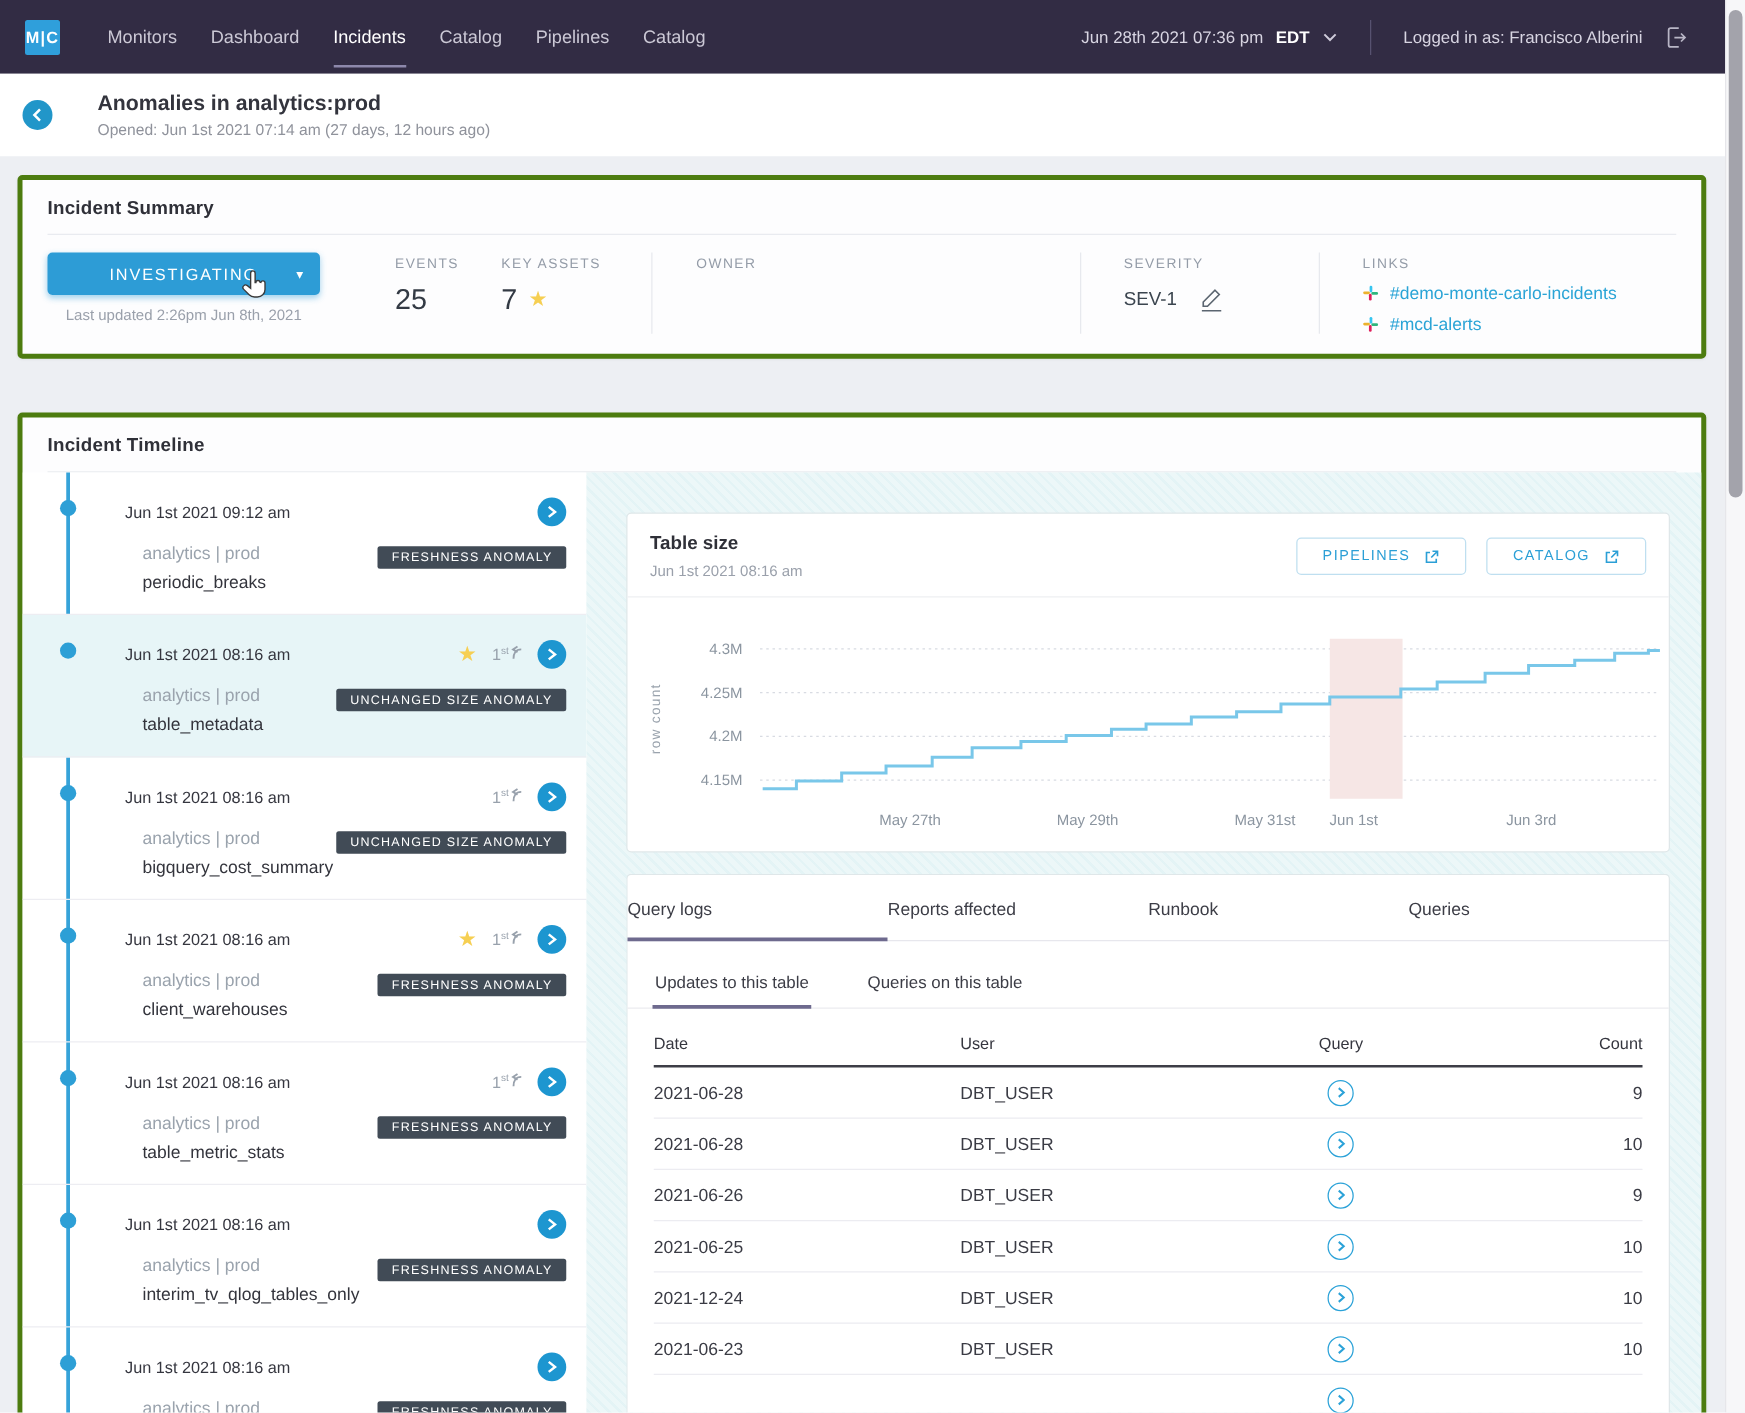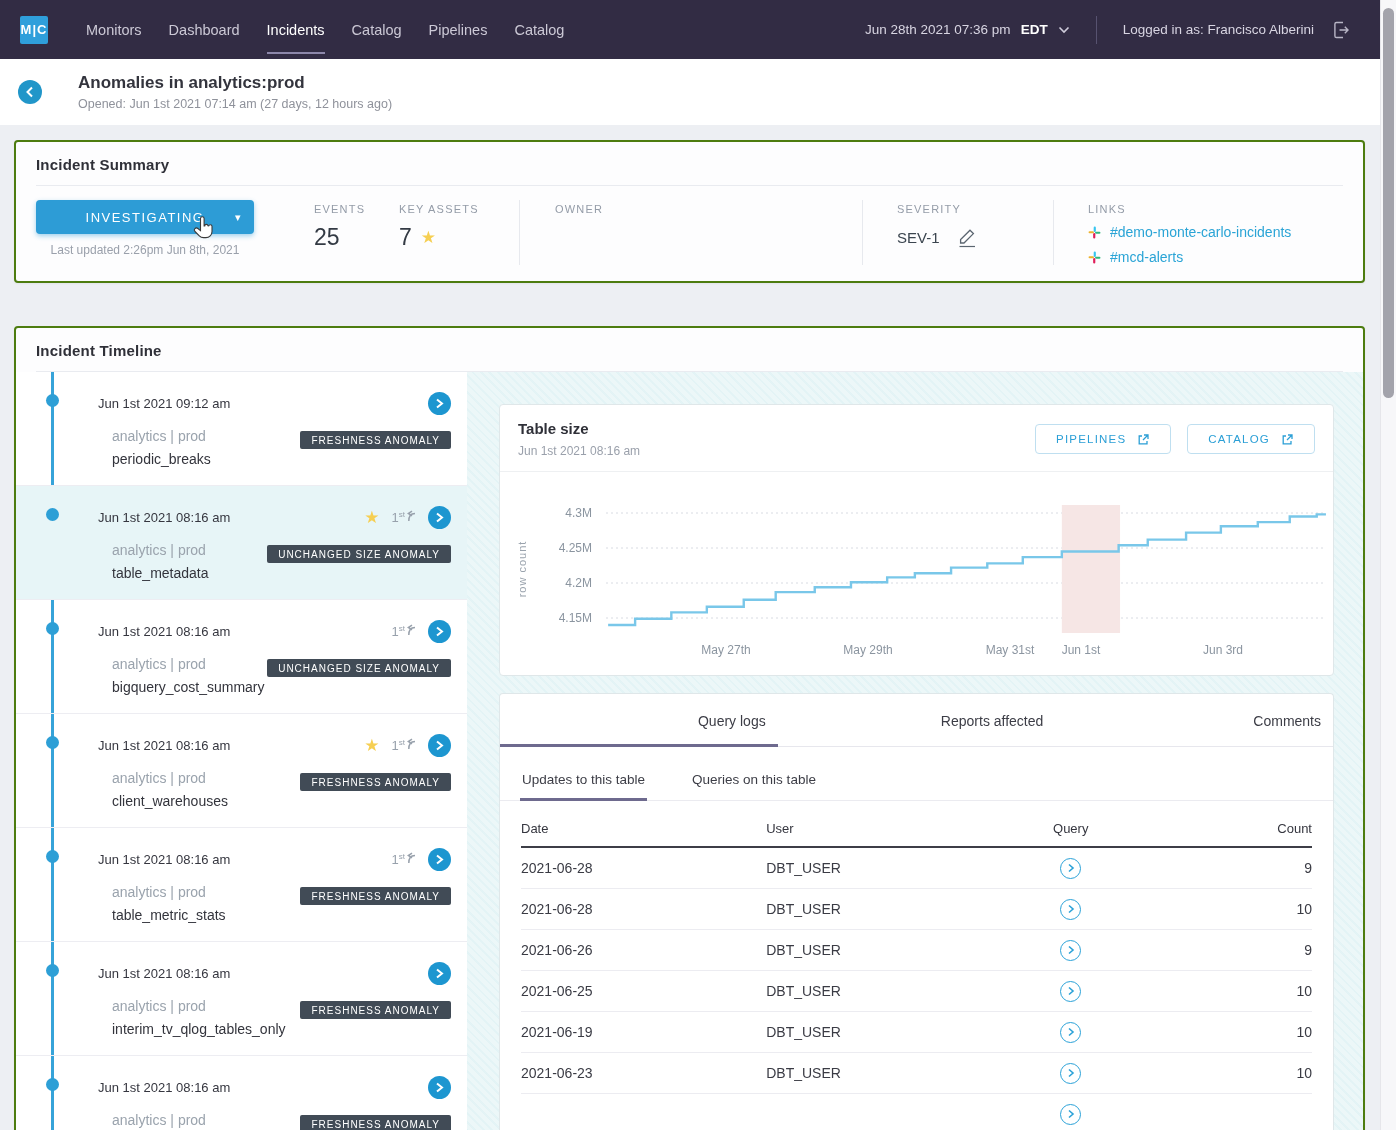--- a/index.html
+++ b/index.html
@@ -24,21 +24,21 @@
   
   .page-header { height:66px; background:#ffffff; display:flex; align-items:center; padding:0 18px; }
   .back-btn { width:24px; height:24px; border-radius:50%; background:#2196c9; display:flex; align-items:center;
               justify-content:center; cursor:pointer; flex:none; }
   .ph-text { margin-left:36px; }
   .ph-title { font-size:17px; font-weight:bold; color:#33343d; }
   .ph-sub { font-size:12.5px; color:#8f929b; margin-top:4px; }
 
   
   .main { padding:0 31px 0 14px; }
-  .card { background:#fdfdfe; border:2px solid #4d7c0f; border-radius:4px; box-shadow:0 1px 2px rgba(40,50,60,.05); }
+  .card { background:#fdfdfe; border:4px solid #4d7c0f; border-radius:4px; box-shadow:0 1px 2px rgba(40,50,60,.05); }
   .card-header { padding:14px 20px 12px; }
   .card-title { font-size:15px; font-weight:bold; color:#2f3038; letter-spacing:.2px; }
   .card-hr { height:1px; background:#e9ebf0; margin:0 20px; }
 
   
   .summary-card { margin-top:15px; }
   .s-body { display:flex; align-items:flex-start; padding:14px 20px 16px; }
   .s-status { width:278px; }
   .status-btn { width:218px; height:34px; background:#2d9cd6; border:none; border-radius:4px; color:#fff;
                 font-size:13px; letter-spacing:1.5px; display:flex; align-items:center; justify-content:center;
@@ -90,21 +90,21 @@
   .chart-sub { font-size:12px; color:#9aa0ab; margin-top:7px; }
   .chart-btns { margin-left:auto; display:flex; gap:16px; }
   .panel-btn { display:flex; gap:11px; align-items:center; border:1px solid #bfdff0; color:#2b9fd6; background:#fff;
                font-size:11.5px; letter-spacing:1.2px; padding:0 20px; height:30px; border-radius:4px; cursor:pointer;
                font-family:"Liberation Sans",sans-serif; }
   .chart-hr { height:1px; background:#eef0f2; }
 
   
   .tabs-card { margin-top:17px; background:#fff; border:1px solid #dfe7e9; border-bottom:none; border-radius:4px 4px 0 0; height:440px; }
   .tabs { display:flex; border-bottom:1px solid #e7e7ed; }
-  .tab { flex:1; text-align:right; padding:19px 12px 17px; font-size:14px; color:#3c3d46; position:relative; cursor:pointer; }
+  .tab { flex:1; text-align:left; padding:19px 0 17px; font-size:14px; color:#3c3d46; position:relative; cursor:pointer; }
   .tab.active::after { content:""; position:absolute; left:0; right:0; bottom:-1px; height:3px; background:#6e6a8e; }
   .subtabs { display:flex; padding:10px 0 0 20px; border-bottom:1px solid #ebebf0; }
   .subtab { padding:15px 2px 13px; margin-right:43px; font-size:13.5px; color:#3c3d46; position:relative; cursor:pointer; }
   .subtab.active::after { content:""; position:absolute; left:0; right:0; bottom:-1px; height:3px; background:#6e6a8e; }
   .qtable { margin:7px 21px 0; }
   .qhead, .qrow { display:grid; grid-template-columns:31% 30% 17% 22%; align-items:center; }
   .qhead { padding:13px 0 10px; border-bottom:2px solid #3d3e47; font-size:13px; color:#35363f; }
   .h-query { text-align:center; }
   .h-count { text-align:right; }
   .qrow { height:41px; border-bottom:1px solid #ececf1; font-size:14px; color:#3a3b44; }
@@ -460,21 +460,22 @@
               <text x="581" y="182" text-anchor="middle" font-size="12" fill="#8b95a0" font-family="Liberation Sans, sans-serif">Jun 1st</text>
               <text x="723" y="182" text-anchor="middle" font-size="12" fill="#8b95a0" font-family="Liberation Sans, sans-serif">Jun 3rd</text>
               <text x="26" y="97" font-size="11" fill="#9aa3ad" letter-spacing="1" text-anchor="middle" transform="rotate(-90 26 97)" font-family="Liberation Sans, sans-serif">row count</text>
             </svg>
         </div>
 
         <div class="tabs-card">
           <div class="tabs">
             <div class="tab active">Query logs</div>
             <div class="tab">Reports affected</div>
-            <div class="tab">Comments</div>
+            <div class="tab">Runbook</div>
+            <div class="tab">Queries</div>
           </div>
           <div class="subtabs">
             <div class="subtab active">Updates to this table</div>
             <div class="subtab">Queries on this table</div>
           </div>
 
           <div class="qtable">
             <div class="qhead">
               <div>Date</div>
               <div>User</div>
@@ -524,21 +525,21 @@
               <div>
                   <span class="q-icon">
                     <svg width="8" height="10" viewBox="0 0 8 10">
                       <path d="M2 1.5 L6 5 L2 8.5" fill="none" stroke="#2ba2d8" stroke-width="1.6"></path>
                     </svg>
                   </span>
                 </div>
               <div class="q-count">10</div>
             </div>
             <div class="qrow">
-              <div>2021-06-19</div>
+              <div>2021-12-24</div>
               <div>DBT_USER</div>
               <div>
                   <span class="q-icon">
                     <svg width="8" height="10" viewBox="0 0 8 10">
                       <path d="M2 1.5 L6 5 L2 8.5" fill="none" stroke="#2ba2d8" stroke-width="1.6"></path>
                     </svg>
                   </span>
                 </div>
               <div class="q-count">10</div>
             </div>

